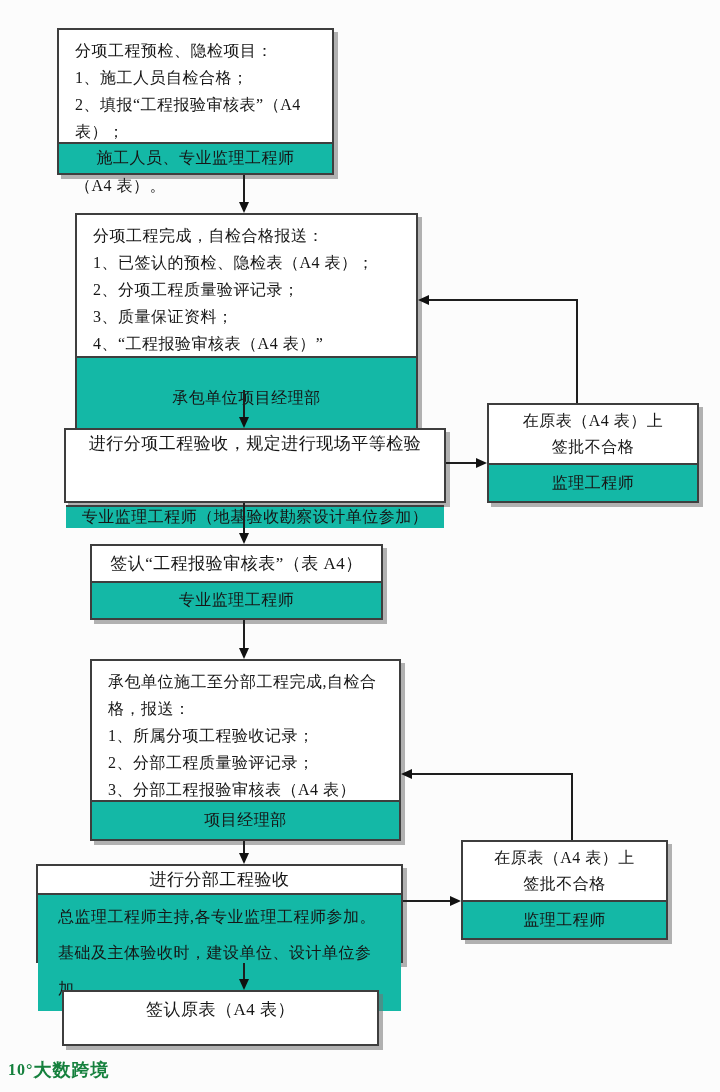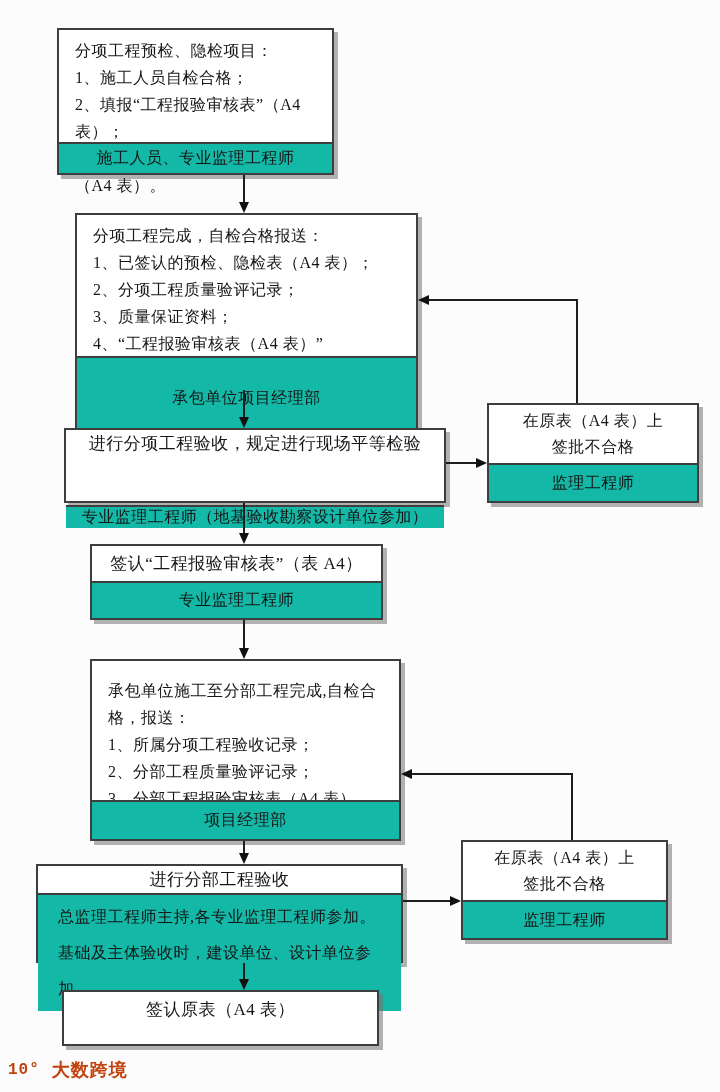--- a/index.html
+++ b/index.html
@@ -51,23 +51,23 @@
   
   .seg{position:absolute;background:#1e1e1e;}
   .head{position:absolute;width:0;height:0;}
   .head.down{border-left:5px solid transparent;border-right:5px solid transparent;border-top:11px solid #111;}
   .head.right{border-top:5px solid transparent;border-bottom:5px solid transparent;border-left:11px solid #111;}
   .head.left{border-top:5px solid transparent;border-bottom:5px solid transparent;border-right:11px solid #111;}
 
   
   .watermark{
     position:absolute;left:8px;top:1058px;
-    display:flex;align-items:center;gap:12px;
-    color:#c2410c;font-size:18px;font-weight:bold;
-    font-family:Liberation Mono, monospace;
+    display:flex;align-items:center;gap:0;
+    color:#15803d;font-size:18px;font-weight:bold;
+    font-family:Liberation Serif, serif;
     letter-spacing:1px;user-select:none;
   }
   .watermark .logo{font-size:16px;font-weight:bold;}
 </style>
 </head>
 <body>
 
 <div class="canvas">
 
   <div class="node" style="left:57px;top:28px;width:277px;height:147px;">
@@ -107,21 +107,21 @@
   </div>
 
   <div class="node" style="left:90px;top:544px;width:293px;height:76px;">
     <div class="body center" style="height:35px;font-size:17px;">
       <div class="ln">签认“工程报验审核表”（表 A4）</div>
     </div>
     <div class="foot">专业监理工程师</div>
   </div>
 
   <div class="node" style="left:90px;top:659px;width:311px;height:182px;">
-    <div class="body" style="height:139px;padding-top:16px;">
+    <div class="body" style="height:139px;padding-top:7px;">
       <div class="ln">承包单位施工至分部工程完成,自检合格，报送：</div>
       <div class="ln">1、所属分项工程验收记录；</div>
       <div class="ln">2、分部工程质量验评记录；</div>
       <div class="ln">3、分部工程报验审核表（A4 表）</div>
     </div>
     <div class="foot">项目经理部</div>
   </div>
 
   <div class="node" style="left:36px;top:864px;width:367px;height:99px;">
     <div class="body center" style="height:32px;font-size:17px;">

